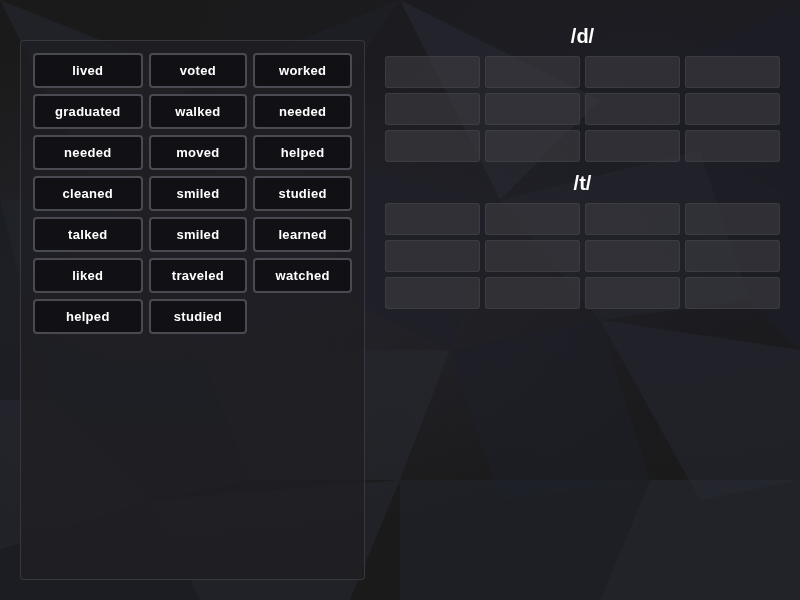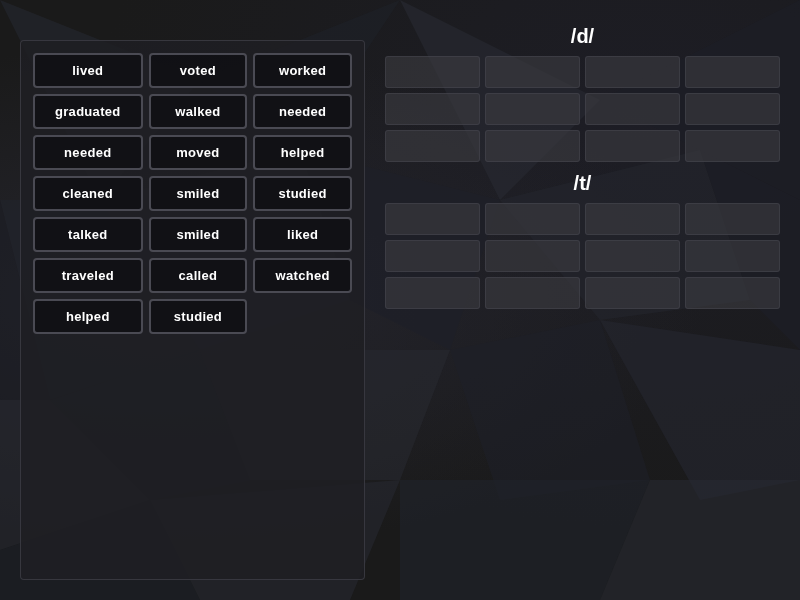--- a/index.html
+++ b/index.html
@@ -137,23 +137,23 @@
       <div class="word-card">walked</div>
       <div class="word-card">needed</div>
       <div class="word-card">needed</div>
       <div class="word-card">moved</div>
       <div class="word-card">helped</div>
       <div class="word-card">cleaned</div>
       <div class="word-card">smiled</div>
       <div class="word-card">studied</div>
       <div class="word-card">talked</div>
       <div class="word-card">smiled</div>
+      <div class="word-card">learned</div>
       <div class="word-card">liked</div>
       <div class="word-card">traveled</div>
-      <div class="word-card">called</div>
       <div class="word-card">watched</div>
       <div class="word-card">helped</div>
       <div class="word-card">studied</div>
     </div>
 
   <div class="drop-panel" id="dropPanel">
   <div class="category-section">
         <div class="category-title">/d/</div>
         <div class="drop-grid">
           <div class="drop-cell"></div>

